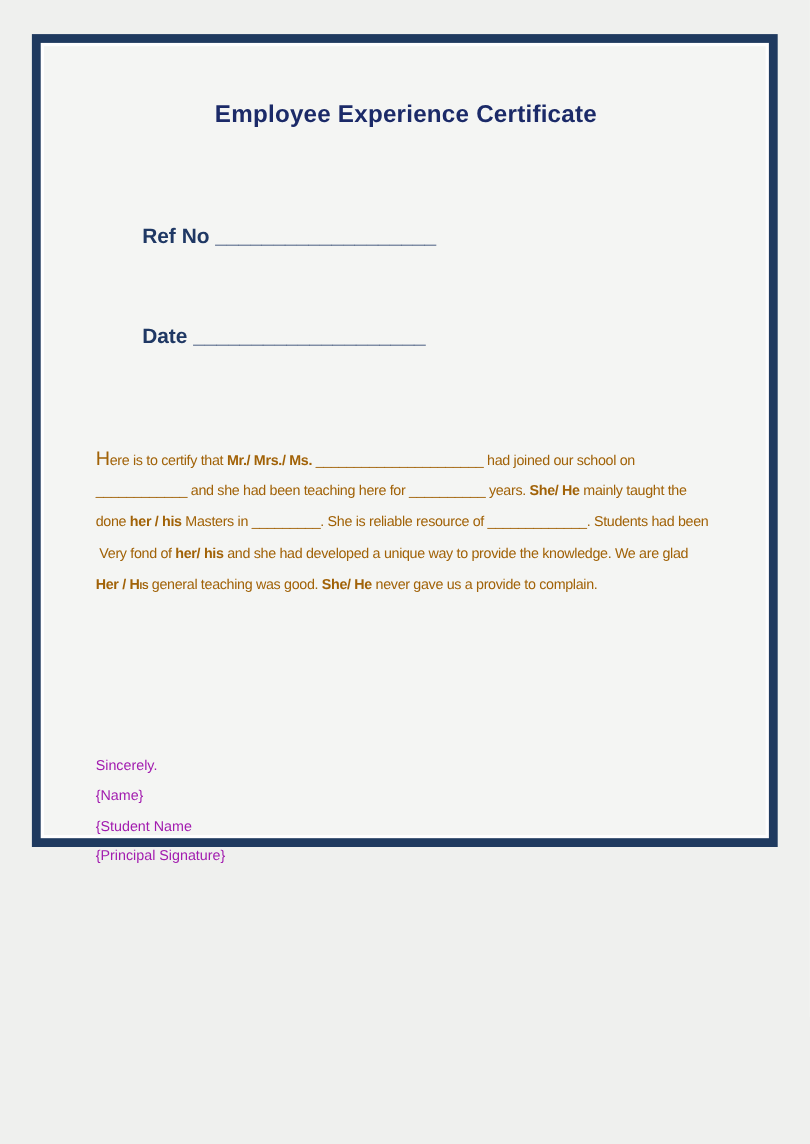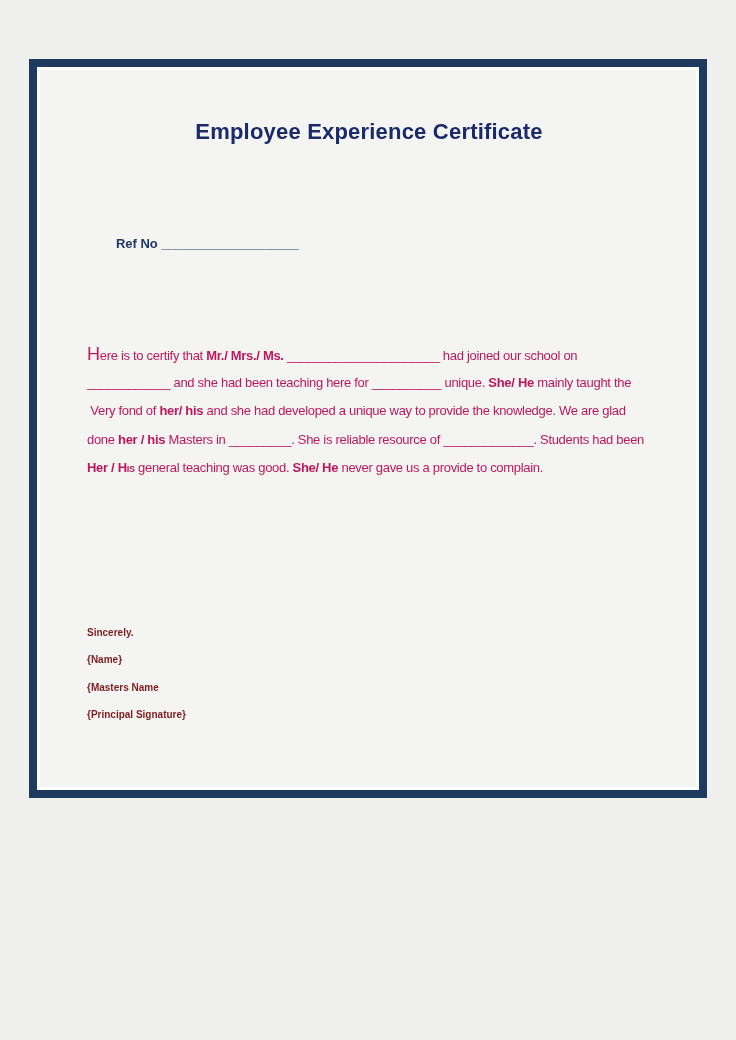--- a/index.html
+++ b/index.html
@@ -6,21 +6,20 @@
   body {
     width: 736px; height: 1040px;
     font-family: "Liberation Sans", sans-serif;
     background: #eff0ee;
   }
   .page {
     position: relative;
     width: 736px; height: 800px;
     background: #eff0ee;
     overflow: hidden;
-    margin-top: 28px;
   }
   .frame {
     position: absolute;
     left: 29px; top: 31px; right: 29px; bottom: 30px;
     border: 8px solid #1f3a5f;
     background: #f4f5f3;
     box-shadow: inset 0 0 0 3px rgba(255,255,255,0.9);
     box-sizing: border-box;
   }
   .content {
@@ -29,80 +28,83 @@
   .title {
     margin: 52px 0 0 0;
     text-align: center;
     font-size: 22px;
     line-height: 26px;
     font-weight: bold;
     letter-spacing: 0.2px;
     color: #1b2a68;
   }
   .field {
-    font-size: 13px;
+    font-size: 19px;
     line-height: 18px;
     font-weight: bold;
     color: #1f3864;
     white-space: pre;
   }
   .field-ref  { margin-top: 72px; }
   .field-date { margin-top: 37px; }
   .field .blank { font-weight: bold; letter-spacing: 0; }
   .bodytext {
     margin-top: 69px;
-    color: #be185d;
+    color: #a16207;
     font-size: 13px;
     letter-spacing: -0.3px;
   }
   .bodytext .line {
     white-space: pre;
     line-height: 28.5px;
     height: 28.5px;
   }
   .seg-r  { font-weight: normal; }
   .seg-b  { font-weight: bold; }
   .seg-sc { font-weight: bold; font-variant: small-caps; }
   .seg-lead { font-size: 18px; font-weight: normal; }
   .signature {
     margin-top: 136px;
-    color: #7f1d1d;
-    font-size: 10px;
-    font-weight: bold;
+    color: #a21caf;
+    font-size: 13px;
+    font-weight: normal;
   }
   .signature .sig-line {
     line-height: 27.5px;
     height: 27.5px;
     white-space: pre;
   }
 </style>
 </head>
 <body>
 
 <div class="page">
   <div class="frame">
     <div class="content">
 
       <h1 class="title">Employee Experience Certificate</h1>
 
       <div class="field field-ref">
         <span class="label">Ref No </span><span class="blank">___________________</span>
       </div>
 
+      <div class="field field-date">
+        <span class="label">Date </span><span class="blank">____________________</span>
+      </div>
 
       <div class="bodytext">
           <div class="line"><span class="seg-lead">H</span><span class="seg-r">ere is to certify that </span><span class="seg-b">Mr./ Mrs./ Ms. </span><span class="seg-r">______________________</span><span class="seg-r"> had joined our school on</span></div>
-          <div class="line"><span class="seg-r">____________ and she had been teaching here for __________ unique. </span><span class="seg-b">She/ He</span><span class="seg-r"> mainly taught the</span></div>
+          <div class="line"><span class="seg-r">____________ and she had been teaching here for __________ years. </span><span class="seg-b">She/ He</span><span class="seg-r"> mainly taught the</span></div>
+          <div class="line"><span class="seg-r">done </span><span class="seg-b">her / his</span><span class="seg-r"> Masters in _________. She is reliable resource of _____________. Students had been</span></div>
           <div class="line"><span class="seg-r"> Very fond of </span><span class="seg-b">her/ his</span><span class="seg-r"> and she had developed a unique way to provide the knowledge. We are glad</span></div>
-          <div class="line"><span class="seg-r">done </span><span class="seg-b">her / his</span><span class="seg-r"> Masters in _________. She is reliable resource of _____________. Students had been</span></div>
           <div class="line"><span class="seg-b">Her / </span><span class="seg-sc">His</span><span class="seg-r"> general teaching was good. </span><span class="seg-b">She/ He</span><span class="seg-r"> never gave us a provide to complain.</span></div>
         </div>
 
       <div class="signature">
           <div class="sig-line">Sincerely.</div>
           <div class="sig-line">{Name}</div>
-          <div class="sig-line">{Masters Name</div>
+          <div class="sig-line">{Student Name</div>
           <div class="sig-line">{Principal Signature}</div>
         </div>
 
     </div>
   </div>
 </div>
 
 </body></html>

